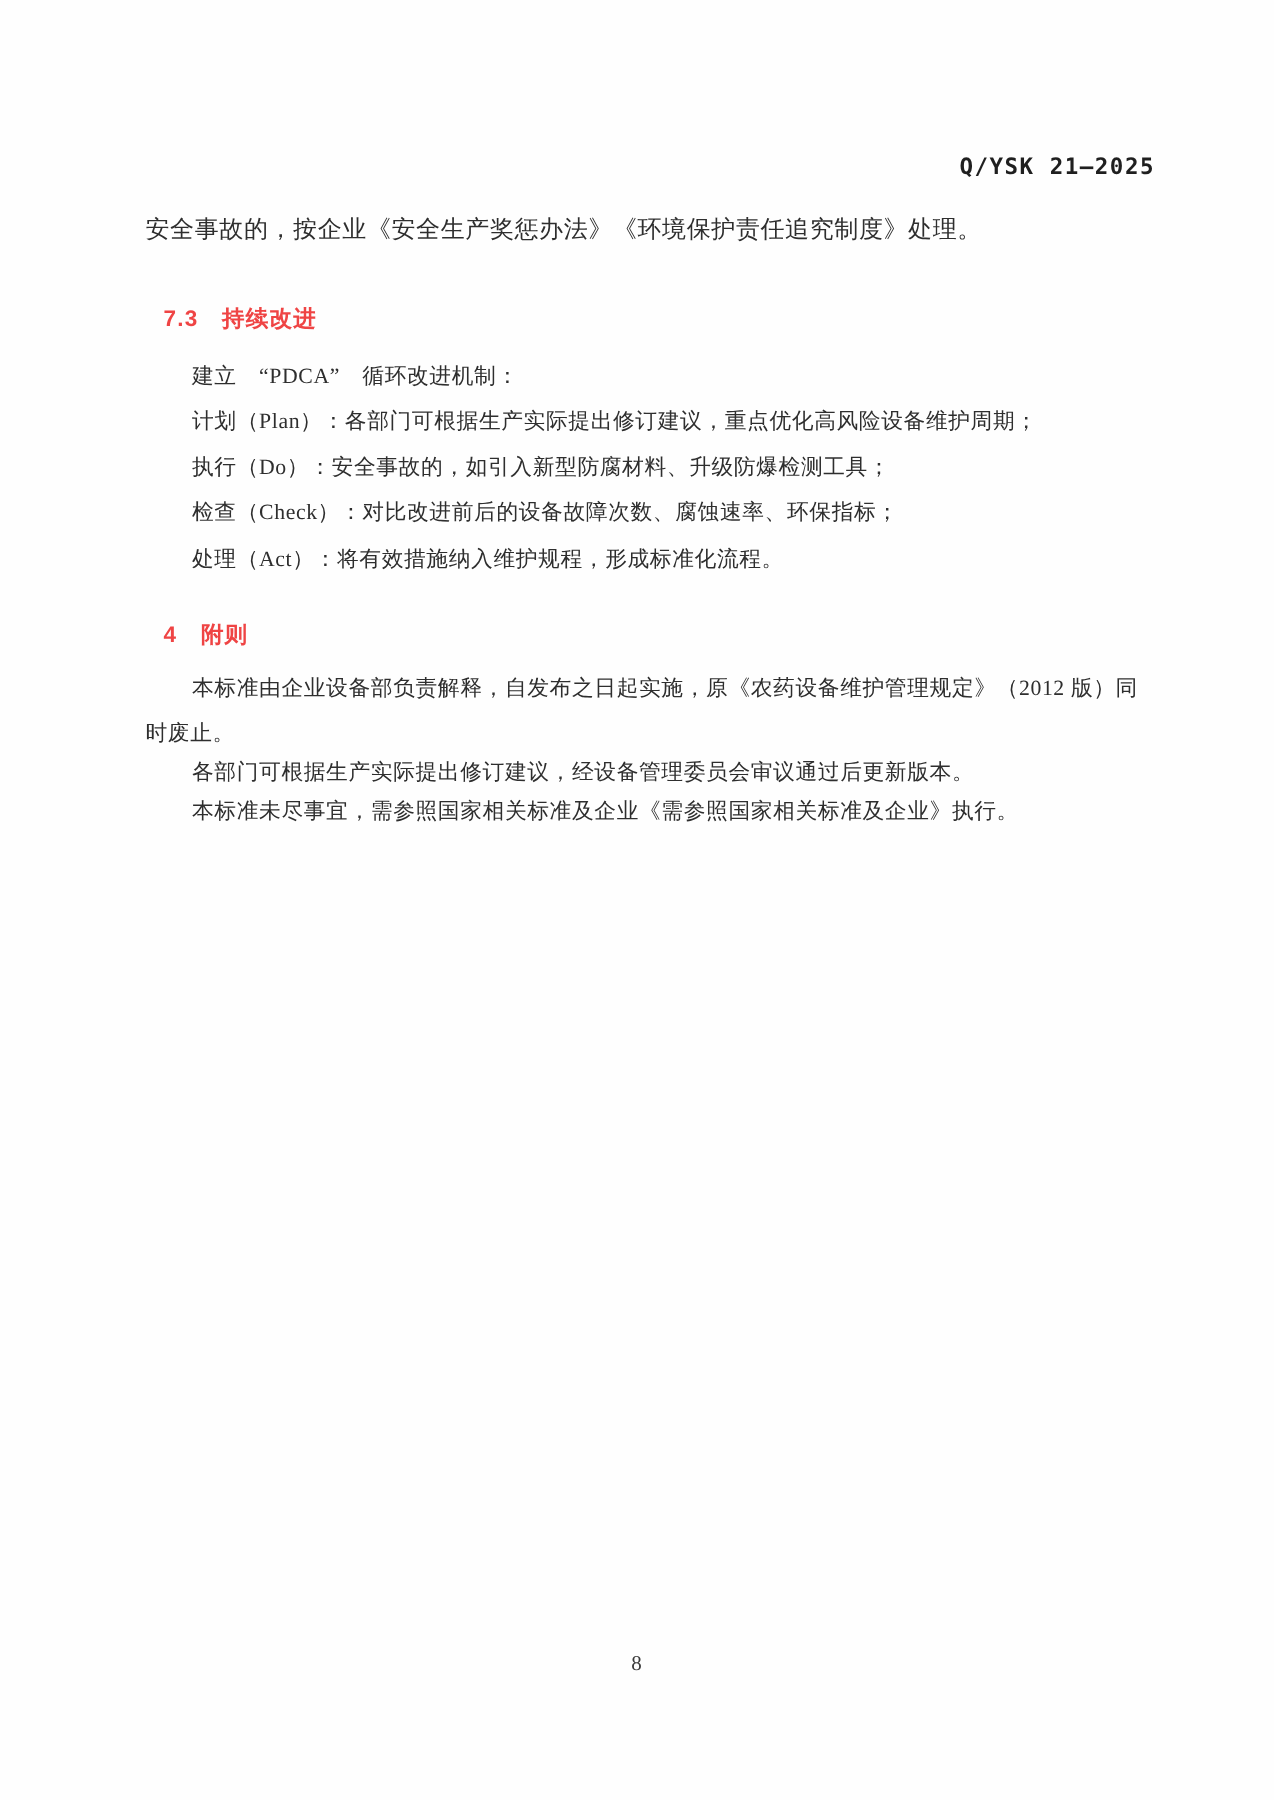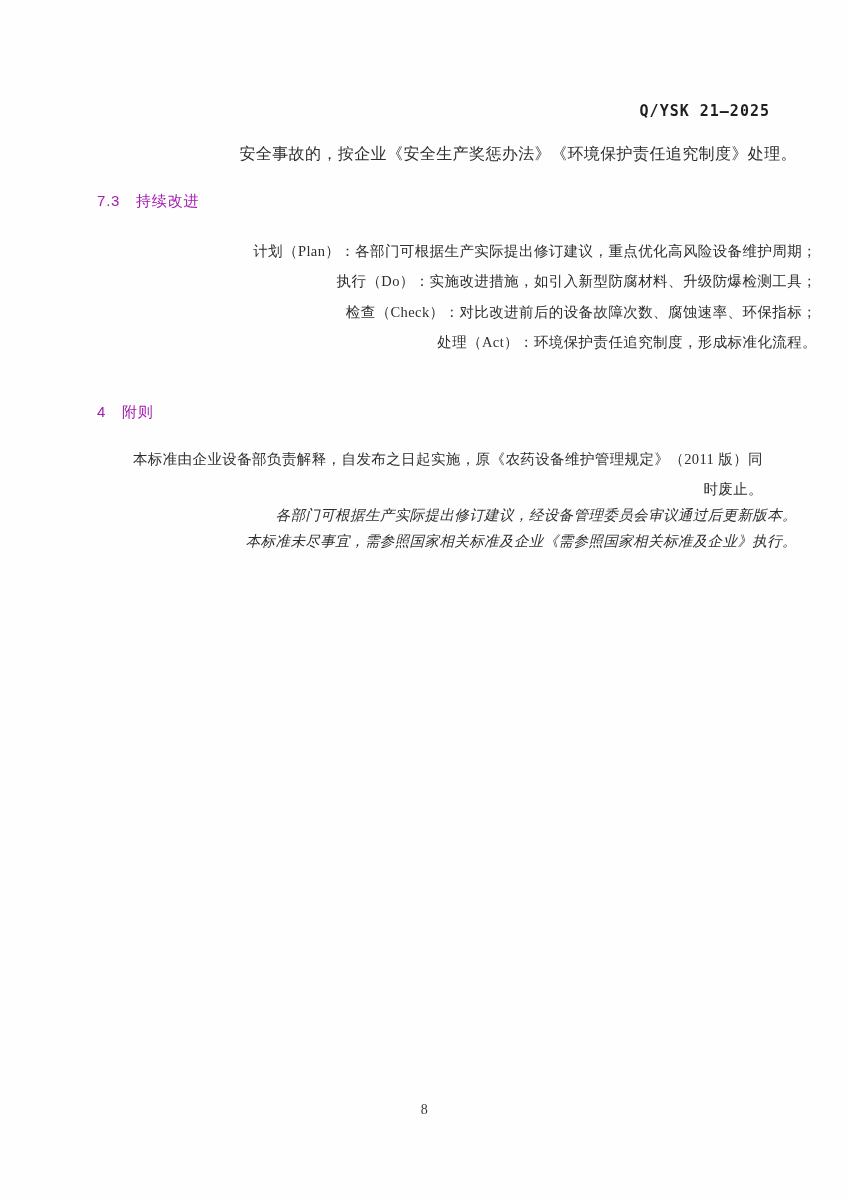--- a/index.html
+++ b/index.html
@@ -13,21 +13,20 @@
     height: 1200px;
     margin: 0 auto;
     background: #fefefe;
     overflow: hidden;
     color: #2e2e2e;
     font-family: "Liberation Serif", "DejaVu Serif", serif;
   }
   .txt {
     white-space: pre-wrap;
     letter-spacing: 0.4px;
-    text-align: right;
   }
   .doc-number {
     position: absolute;
     top: 102px;
     right: 79px;
     font-family: "DejaVu Sans Mono", "Liberation Mono", monospace;
     font-weight: bold;
     font-size: 15px;
     letter-spacing: 1px;
     color: #1f1f1f;
@@ -36,26 +35,26 @@
     position: absolute;
     left: 97px;
     top: 143px;
     width: 700px;
     font-size: 16px;
     line-height: 22px;
   }
   .section-heading {
     position: absolute;
     left: 97px;
-    margin: 0;
+    margin: 12px;
     font-family: "Liberation Sans", "DejaVu Sans", sans-serif;
-    font-weight: normal;
+    font-weight: bold;
     font-size: 15px;
     letter-spacing: 0.8px;
-    color: #a21caf;
+    color: #ef4444;
     line-height: 20px;
   }
   .heading-7-3 { top: 191px; }
   .heading-8   { top: 402px; }
   .pdca-block {
     position: absolute;
     left: 97px;
     top: 236px;
     width: 720px;
     font-size: 14.5px;
@@ -76,21 +75,20 @@
   .notes-block {
     position: absolute;
     left: 97px;
     top: 502px;
     width: 700px;
     font-size: 14.5px;
   }
   .notes-block .note-line {
     padding-left: 31px;
     line-height: 26px;
-    font-style: italic;
   }
   .page-number {
     position: absolute;
     left: 0;
     top: 1100px;
     width: 100%;
     text-align: center;
     font-size: 14px;
     line-height: 20px;
     color: #3a3a3a;
@@ -101,29 +99,30 @@
 
 <div class="page">
 
   <div class="doc-number txt">Q/YSK 21—2025</div>
 
   <div class="intro-line txt">安全事故的，按企业《安全生产奖惩办法》《环境保护责任追究制度》处理。</div>
 
   <h2 class="section-heading heading-7-3 txt">7.3　持续改进</h2>
 
   <div class="pdca-block">
+    <div class="pdca-line txt">建立　“PDCA”　循环改进机制：</div>
     <div class="pdca-line txt">计划（Plan）：各部门可根据生产实际提出修订建议，重点优化高风险设备维护周期；</div>
-    <div class="pdca-line txt">执行（Do）：实施改进措施，如引入新型防腐材料、升级防爆检测工具；</div>
+    <div class="pdca-line txt">执行（Do）：安全事故的，如引入新型防腐材料、升级防爆检测工具；</div>
     <div class="pdca-line txt">检查（Check）：对比改进前后的设备故障次数、腐蚀速率、环保指标；</div>
-    <div class="pdca-line txt">处理（Act）：环境保护责任追究制度，形成标准化流程。</div>
+    <div class="pdca-line txt">处理（Act）：将有效措施纳入维护规程，形成标准化流程。</div>
   </div>
 
   <h2 class="section-heading heading-8 txt">4　附则</h2>
 
-  <div class="closing-para txt">本标准由企业设备部负责解释，自发布之日起实施，原《农药设备维护管理规定》（2011 版）同时废止。</div>
+  <div class="closing-para txt">本标准由企业设备部负责解释，自发布之日起实施，原《农药设备维护管理规定》（2012 版）同时废止。</div>
 
   <div class="notes-block">
     <div class="note-line txt">各部门可根据生产实际提出修订建议，经设备管理委员会审议通过后更新版本。</div>
     <div class="note-line txt">本标准未尽事宜，需参照国家相关标准及企业《需参照国家相关标准及企业》执行。</div>
   </div>
 
   <div class="page-number txt">8</div>
 
 </div>
 

